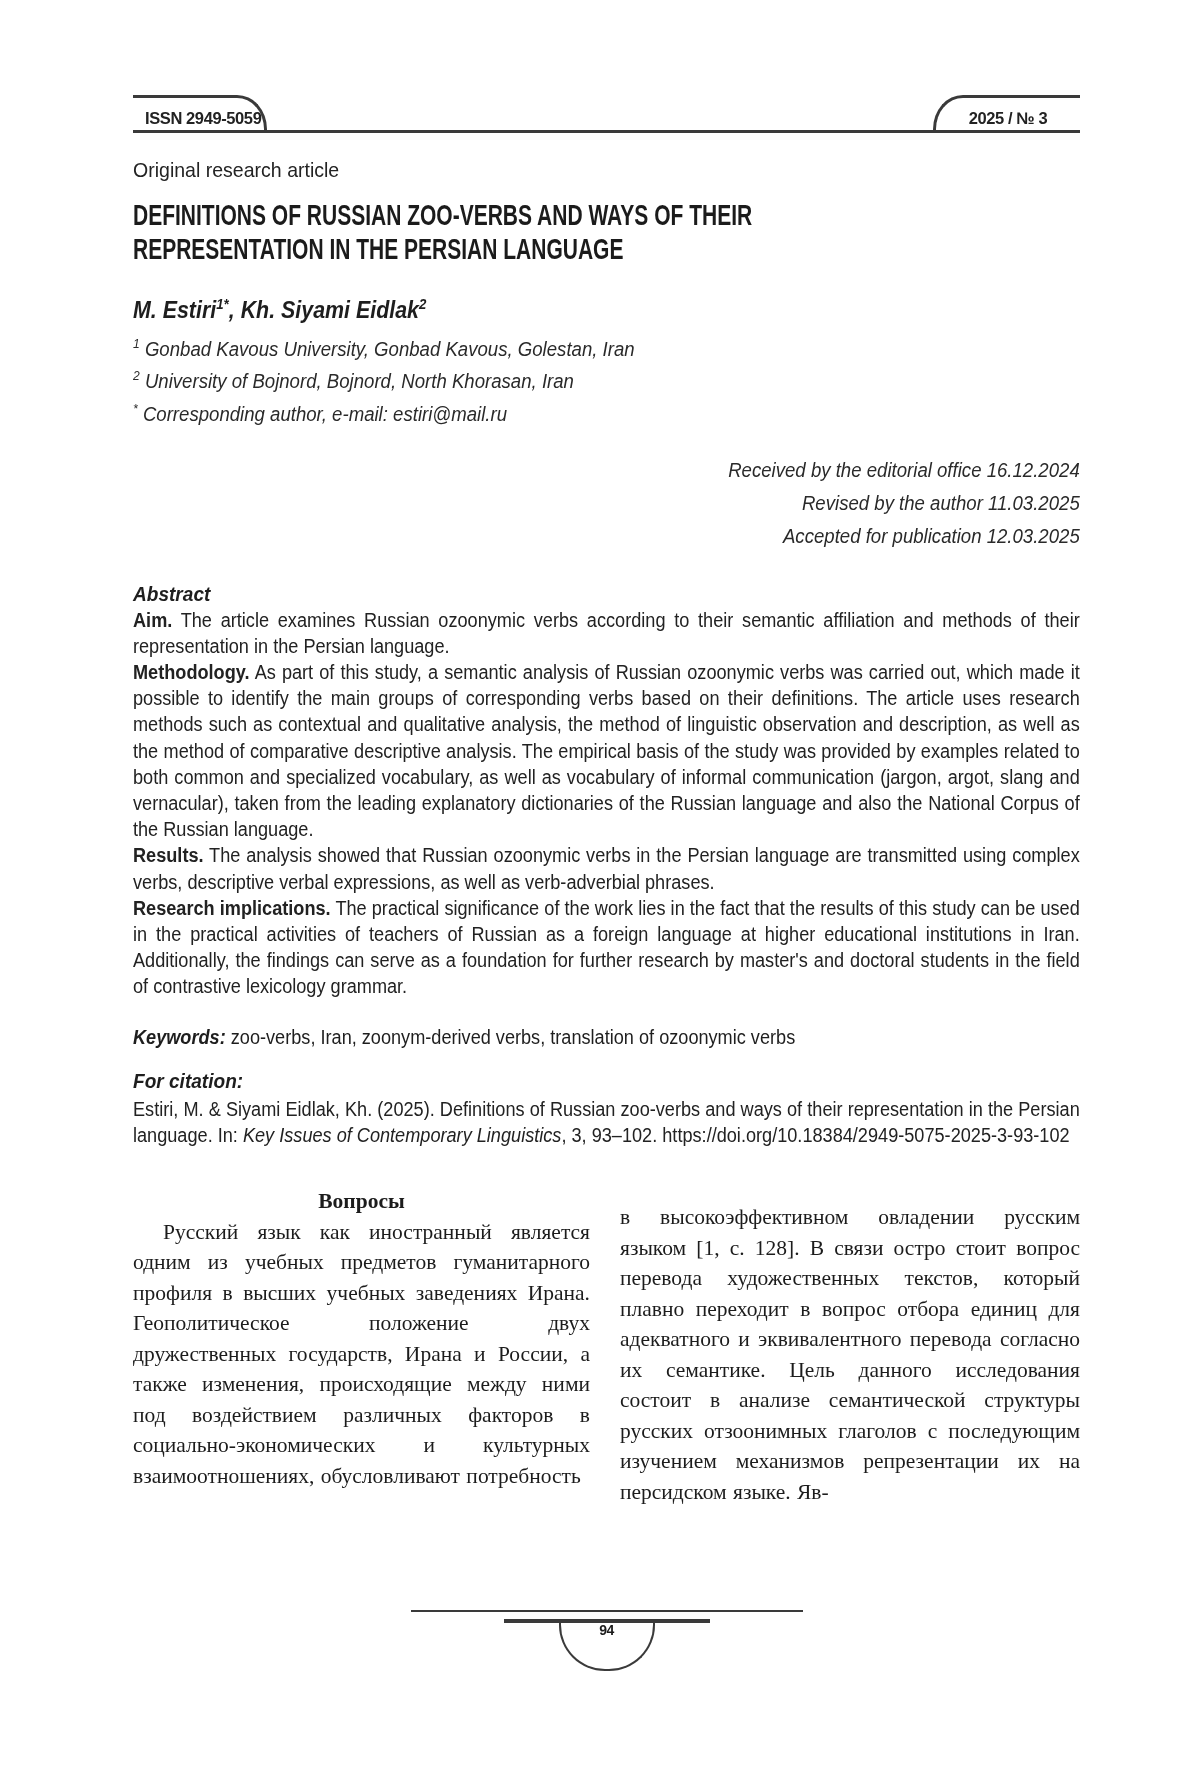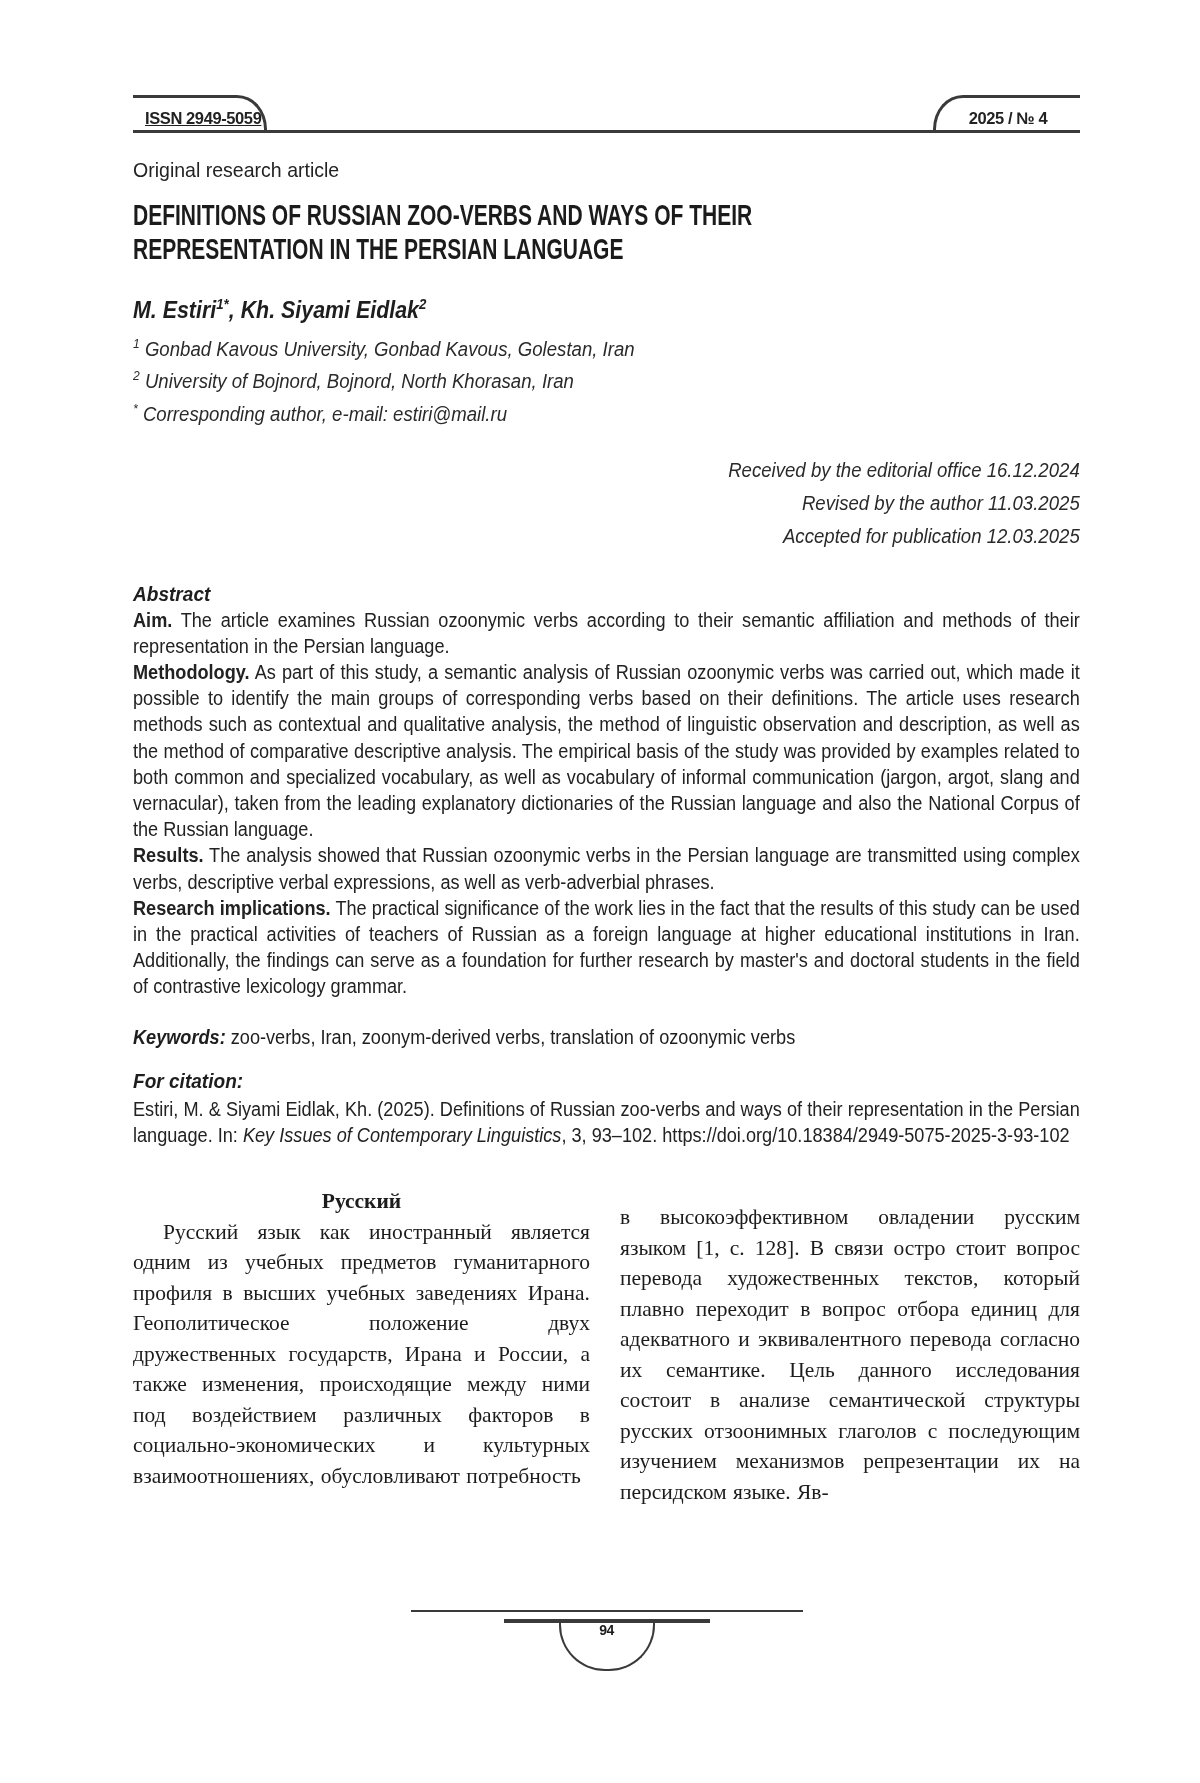--- a/index.html
+++ b/index.html
@@ -17,21 +17,20 @@
 
   
   .hdr { position: relative; height: 38px; margin-top: 95px; }
   .hdr-rule { position: absolute; left: 0; right: 0; bottom: 0; border-bottom: 3px solid #3a3a3a; }
   .tab { position: absolute; bottom: 0; box-sizing: border-box; }
   .tab-left {
     left: 0; width: 134px; height: 38px;
     border-top: 3px solid #3a3a3a; border-right: 3px solid #3a3a3a;
     border-top-right-radius: 30px 34px;
     padding: 11px 0 0 12px;
-    text-decoration: underline;
   }
   .tab-right {
     right: 0; width: 147px; height: 38px;
     border-top: 3px solid #3a3a3a; border-left: 3px solid #3a3a3a;
     border-top-left-radius: 30px 34px;
     padding: 11px 0 0 0; text-align: center;
   }
   .hdr-text { font-size: 16.5px; font-weight: 700; letter-spacing: -0.4px; color: #222; white-space: nowrap; }
   .hdr-center {
     position: absolute; left: 0; right: 0; bottom: 7px;
@@ -95,21 +94,21 @@
 <body>
 
 <div class="page">
 
   <div class="hdr">
     <div class="hdr-rule"></div>
     <div class="tab tab-left">
       <span class="hdr-text">ISSN 2949-5059</span>
     </div>
     <div class="tab tab-right">
-      <span class="hdr-text">2025 / № 4</span>
+      <span class="hdr-text">2025 / № 3</span>
     </div>
   </div>
 
   <div class="article-type cx">Original research article</div>
 
   <h1 class="title">
     <span class="tline">DEFINITIONS OF RUSSIAN ZOO-VERBS AND WAYS OF THEIR</span>
     <span class="tline">REPRESENTATION IN THE PERSIAN LANGUAGE</span>
   </h1>
 
@@ -136,21 +135,21 @@
     <p class="abs"><b>Research implications.</b> <span>The practical significance of the work lies in the fact that the results of this study can be used in the practical activities of teachers of Russian as a foreign language at higher educational institutions in Iran. Additionally, the findings can serve as a foundation for further research by master's and doctoral students in the field of contrastive lexicology grammar.</span></p>
 
     <p class="kw"><b>Keywords:</b><span> zoo-verbs, Iran, zoonym-derived verbs, translation of ozoonymic verbs</span></p>
 
     <div class="abs-heading cit-head">For citation:</div>
     <p class="abs cit"><span>Estiri, M. &amp; Siyami Eidlak, Kh. (2025). Definitions of Russian zoo-verbs and ways of their representation in the Persian language. In: </span><i>Key Issues of Contemporary Linguistics</i><span>, 3, 93–102. https://doi.org/10.18384/2949-5075-2025-3-93-102</span></p>
   </div>
 
   <div class="intro">
     <div class="col-left">
-      <div class="intro-heading">Русский</div>
+      <div class="intro-heading">Вопросы</div>
       <p class="ru indent">Русский язык как иностранный является одним из учебных предметов гуманитарного профиля в высших учебных заведениях Ирана. Геополитическое положение двух дружественных государств, Ирана и России, а также изменения, происходящие между ними под воздействием различных факторов в социально-экономических и культурных взаимоотношениях, обусловливают потребность</p>
     </div>
     <div class="col-right">
       <p class="ru">в высокоэффективном овладении русским языком [1, с. 128]. В связи остро стоит вопрос перевода художественных текстов, который плавно переходит в вопрос отбора единиц для адекватного и эквивалентного перевода согласно их семантике. Цель данного исследования состоит в анализе семантической структуры русских отзоонимных глаголов с последующим изучением механизмов репрезентации их на персидском языке. Яв-</p>
     </div>
   </div>
 
   <div class="footer">
     <div class="f-line1"></div>
     <div class="f-line2"></div>

